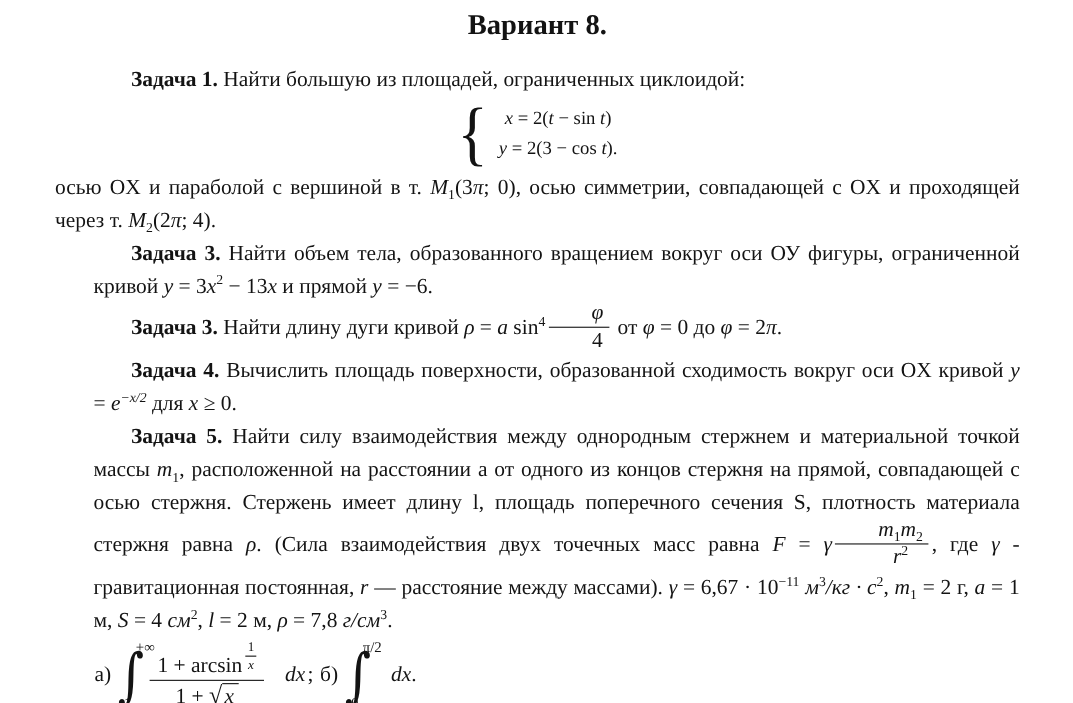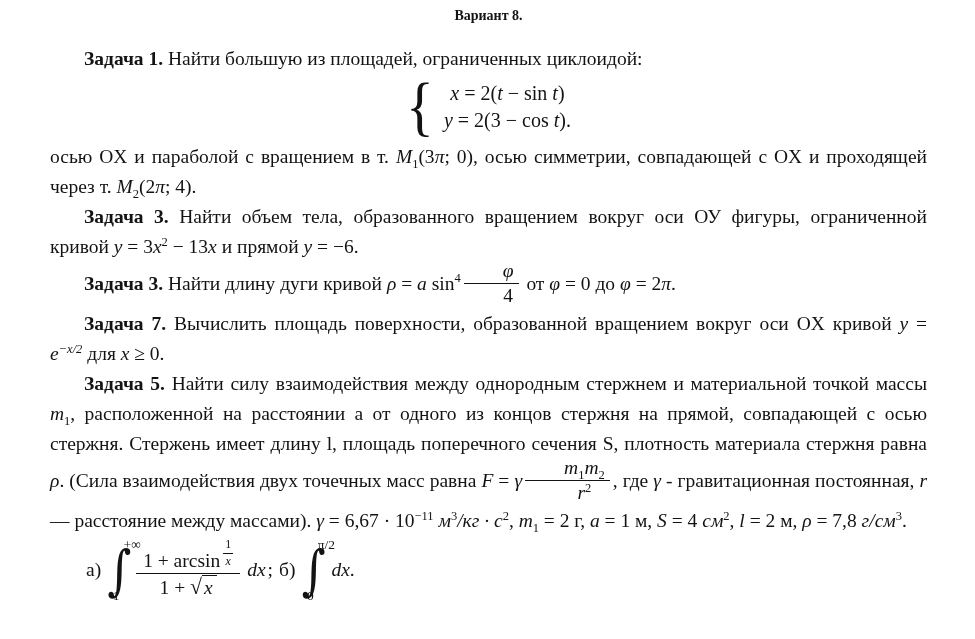--- a/index.html
+++ b/index.html
@@ -1,32 +1,32 @@
 <!DOCTYPE html>
 <html><head>
 <meta charset="utf-8">
 <style>
   * { margin:0; padding:0; box-sizing:border-box; }
   html,body { width:975px; height:639px; background:#ffffff; overflow:hidden; }
   body { font-family:"Liberation Serif","DejaVu Serif",serif; color:#131313; }
   .page { padding:8px 48px 0 50px; }
 
-  .doc-title { text-align:center; font-weight:700; font-size:14px; margin-bottom:20px; }
+  .doc-title { text-align:center; font-weight:700; font-size:26px; margin-bottom:20px; }
 
   p.para { font-size:19.5px; line-height:30px; text-align:justify; }
-  p.indent { text-indent:34px; }
+  p.indent { text-indent:34px;margin-left:35px; }
   .b { font-weight:700; }
   .i { font-style:italic; }
   sup { font-size:12.5px; line-height:0; }
   sub { font-size:12.5px; line-height:0; }
 
   
   .sys { display:flex; justify-content:center; align-items:center; margin:4px 0 6px 0; }
   .sys-brace { font-size:58px; line-height:1; display:inline-block; transform:scaleY(1.12); font-weight:400; margin-right:10px; }
-  .sys-lines { display:inline-block; text-align:center; font-size:20px; line-height:27px; }
+  .sys-lines { display:inline-block; text-align:center; font-size:17px; line-height:27px; }
   .sys-lines .row { display:block; }
 
   
   .frac { display:inline-block; vertical-align:middle; text-align:center; line-height:1.05; margin:0 3px; position:relative; top:-2px; }
   .frac .num { display:block; border-bottom:1.4px solid #131313; padding:1px 5px 2px 5px; }
   .frac .den { display:block; padding-top:2px; }
 
   
   .sfrac { display:inline-block; text-align:center; font-size:12px; line-height:1.1; vertical-align:18%; margin-left:3px; }
   .sfrac .sn { display:block; border-bottom:1px solid #131313; padding:0 2px 1px 2px; }
@@ -37,47 +37,47 @@
   .sqrt .rad { font-size:1.12em; }
   .sqrt .radicand { border-top:1.4px solid #131313; padding:1px 4px 0 2px; }
 
   
   .int-row { display:flex; align-items:center; font-size:19.5px; margin:2px 0 0 36px; }
   .integral { display:inline-flex; flex-direction:column; align-items:center; line-height:1; margin:0 2px 0 6px; }
   .int-upper { font-size:13.5px; transform:translateX(13px); margin-bottom:-4px; }
   .int-lower { font-size:13.5px; transform:translateX(-3px); margin-top:-4px; }
   .int-glyph { font-size:46px; line-height:1.0; transform:scaleY(1.18); font-family:"DejaVu Sans","DejaVu Serif",serif; font-weight:200; }
   .int-row .frac .num, .int-row .frac .den { padding-left:7px; padding-right:7px; }
-  .dx { margin-left:4px; }
+  .dx { margin-left:16px; }
   .int-sep { margin:0 6px 0 2px; }
 </style>
 </head>
 <body>
 
 <div class="page">
 
   <div class="doc-title">Вариант 8.</div>
 
   <p class="para indent"><span class="b">Задача 1.</span><span> Найти большую из площадей, ограниченных циклоидой:</span></p>
 
   <div class="sys">
     <span class="sys-brace">{</span>
     <span class="sys-lines">
       <span class="row"><span class="i">x</span><span> = 2(</span><span class="i">t</span><span> − sin </span><span class="i">t</span><span>)</span></span>
       <span class="row"><span class="i">y</span><span> = 2(3 − cos </span><span class="i">t</span><span>).</span></span>
     </span>
   </div>
 
-  <p class="para"><span>осью OX и параболой с вращением в т. </span><span class="i">M</span><sub>1</sub><span>(3</span><span class="i">π</span><span>; 0), </span><span>осью симметрии, совпадающей с OX и проходящей через т. </span><span class="i">M</span><sub>2</sub><span>(2</span><span class="i">π</span><span>; 4).</span></p>
+  <p class="para"><span>осью OX и параболой с вершиной в т. </span><span class="i">M</span><sub>1</sub><span>(3</span><span class="i">π</span><span>; 0), </span><span>осью симметрии, совпадающей с OX и проходящей через т. </span><span class="i">M</span><sub>2</sub><span>(2</span><span class="i">π</span><span>; 4).</span></p>
 
   <p class="para indent"><span class="b">Задача 3.</span><span> Найти объем тела, образованного вращением вокруг оси ОУ фигуры, ограниченной кривой </span><span class="i">y</span><span> = 3</span><span class="i">x</span><sup>2</sup><span> − 13</span><span class="i">x</span><span> и прямой </span><span class="i">y</span><span> = −6.</span></p>
 
   <p class="para indent"><span class="b">Задача 3.</span><span> Найти длину дуги кривой </span><span class="i">ρ</span><span> = </span><span class="i">a</span><span> sin</span><sup>4</sup><span class="frac"><span class="num i">φ</span><span class="den">4</span></span><span> от </span><span class="i">φ</span><span> = 0</span><span> до </span><span class="i">φ</span><span> = 2</span><span class="i">π</span><span>.</span></p>
 
-  <p class="para indent"><span class="b">Задача 7.</span><span> Вычислить площадь поверхности, образованной вращением вокруг оси OX кривой </span><span class="i">y</span><span> = </span><span class="i">e</span><sup class="i">−x/2</sup><span> для </span><span class="i">x</span><span> ≥ 0.</span></p>
+  <p class="para indent"><span class="b">Задача 4.</span><span> Вычислить площадь поверхности, образованной сходимость вокруг оси OX кривой </span><span class="i">y</span><span> = </span><span class="i">e</span><sup class="i">−x/2</sup><span> для </span><span class="i">x</span><span> ≥ 0.</span></p>
 
   <p class="para indent"><span class="b">Задача 5.</span><span> Найти силу взаимодействия между однородным стержнем и материальной точкой массы </span><span class="i">m</span><sub>1</sub><span>, расположенной на расстоянии а от одного из концов стержня на прямой, совпадающей с осью стержня. Стержень имеет длину l, площадь поперечного сечения S, плотность материала стержня равна </span><span class="i">ρ</span><span>. (Сила взаимодействия двух точечных масс равна </span><span class="i">F</span><span> = </span><span class="i">γ</span><span class="frac"><span class="num"><span class="i">m</span><sub>1</sub><span class="i">m</span><sub>2</sub></span><span class="den"><span class="i">r</span><sup>2</sup></span></span><span>, где </span><span class="i">γ</span><span> - гравитационная постоянная, </span><span class="i">r</span><span> — расстояние между массами). </span><span class="i">γ</span><span> = 6,67 · 10</span><sup>−11</sup><span class="i"> м</span><sup>3</sup><span class="i">/кг · с</span><sup>2</sup><span>, </span><span class="i">m</span><sub>1</sub><span> = 2 г, </span><span class="i">a</span><span> = 1 м, </span><span class="i">S</span><span> = 4 </span><span class="i">см</span><sup>2</sup><span>, </span><span class="i">l</span><span> = 2 м, </span><span class="i">ρ</span><span> = 7,8 </span><span class="i">г/см</span><sup>3</sup><span>.</span></p>
 
 
   <div class="int-row">
     <span>а)</span>
     <span class="integral">
       <span class="int-upper">+∞</span>
       <span class="int-glyph">∫</span>
       <span class="int-lower">1</span>

